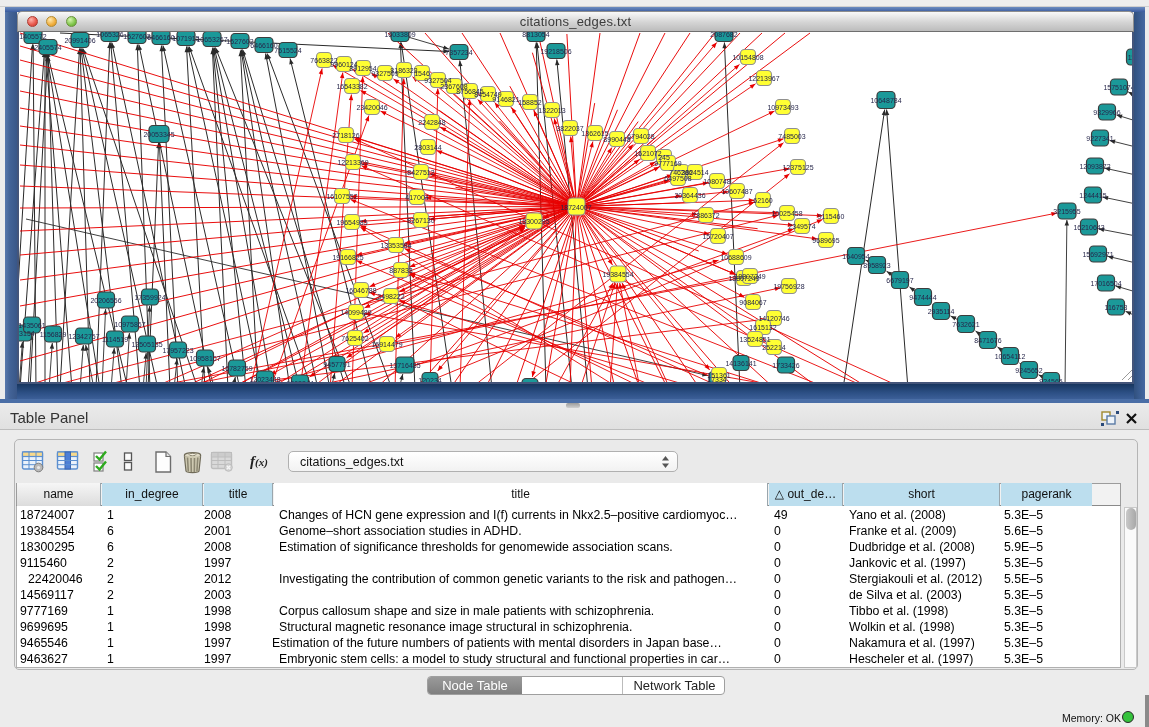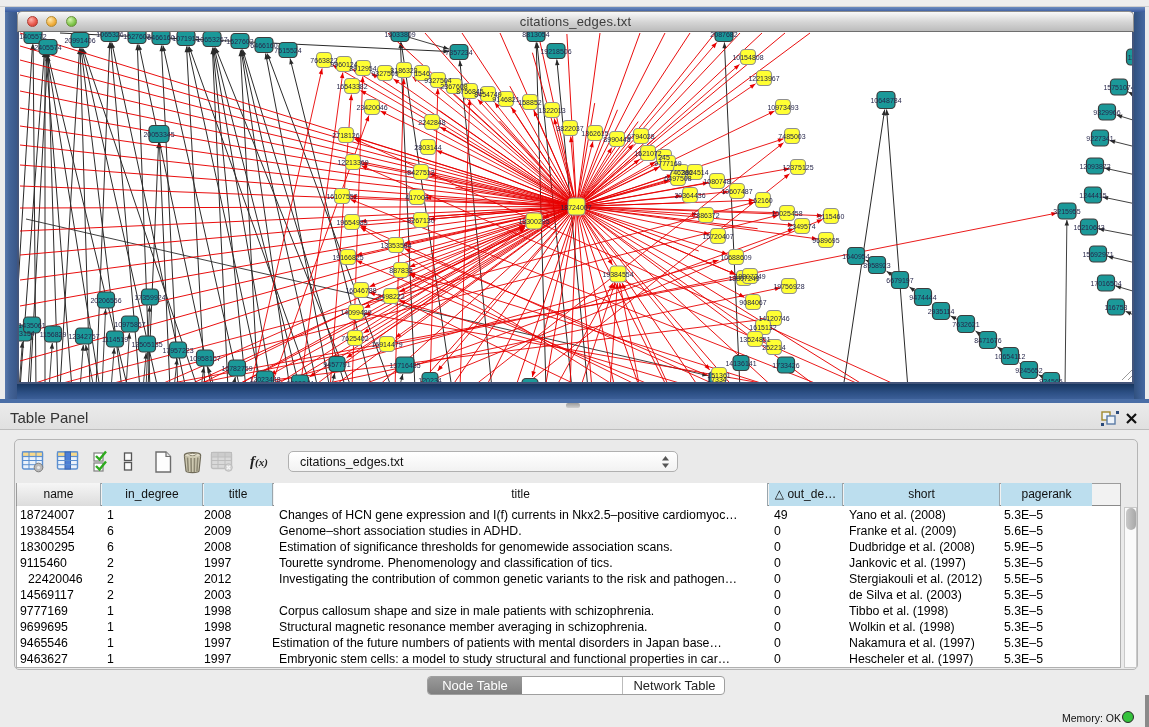--- a/index.html
+++ b/index.html
@@ -880,40 +880,39 @@
     <span style="left:91px">1</span>
     <span style="left:188px">2008</span>
     <span style="left:263px;width:486px">Changes of HCN gene expression and I(f) currents in Nkx2.5–positive cardiomyoc…</span>
     <span style="left:758px">49</span>
     <span style="left:833px">Yano et al. (2008)</span>
     <span style="left:988px">5.3E–5</span>
   </div>
 <div class="trow" style="top:523px">
     <span style="left:4px">19384554</span>
     <span style="left:91px">6</span>
-    <span style="left:188px">2009</span>
+    <span style="left:188px">2001</span>
     <span style="left:263px;width:486px">Genome–short association studies in ADHD.</span>
     <span style="left:758px">0</span>
     <span style="left:833px">Franke et al. (2009)</span>
     <span style="left:988px">5.6E–5</span>
   </div>
 <div class="trow" style="top:539px">
     <span style="left:4px">18300295</span>
     <span style="left:91px">6</span>
     <span style="left:188px">2008</span>
     <span style="left:263px;width:486px">Estimation of significance thresholds for genomewide association scans.</span>
     <span style="left:758px">0</span>
     <span style="left:833px">Dudbridge et al. (2008)</span>
     <span style="left:988px">5.9E–5</span>
   </div>
 <div class="trow" style="top:555px">
     <span style="left:4px">9115460</span>
     <span style="left:91px">2</span>
     <span style="left:188px">1997</span>
-    <span style="left:263px;width:486px">Tourette syndrome. Phenomenology and classification of tics.</span>
     <span style="left:758px">0</span>
     <span style="left:833px">Jankovic et al. (1997)</span>
     <span style="left:988px">5.3E–5</span>
   </div>
 <div class="trow" style="top:571px">
     <span style="left:12px">22420046</span>
     <span style="left:91px">2</span>
     <span style="left:188px">2012</span>
     <span style="left:263px;width:486px">Investigating the contribution of common genetic variants to the risk and pathogen…</span>
     <span style="left:758px">0</span>
@@ -934,21 +933,21 @@
     <span style="left:188px">1998</span>
     <span style="left:263px;width:486px">Corpus callosum shape and size in male patients with schizophrenia.</span>
     <span style="left:758px">0</span>
     <span style="left:833px">Tibbo et al. (1998)</span>
     <span style="left:988px">5.3E–5</span>
   </div>
 <div class="trow" style="top:619px">
     <span style="left:4px">9699695</span>
     <span style="left:91px">1</span>
     <span style="left:188px">1998</span>
-    <span style="left:263px;width:486px">Structural magnetic resonance member averaging in schizophrenia.</span>
+    <span style="left:263px;width:486px">Structural magnetic resonance image structural in schizophrenia.</span>
     <span style="left:758px">0</span>
     <span style="left:833px">Wolkin et al. (1998)</span>
     <span style="left:988px">5.3E–5</span>
   </div>
 <div class="trow" style="top:635px">
     <span style="left:4px">9465546</span>
     <span style="left:91px">1</span>
     <span style="left:188px">1997</span>
     <span style="left:256px;width:486px">Estimation of the future numbers of patients with mental disorders in Japan base…</span>
     <span style="left:758px">0</span>

